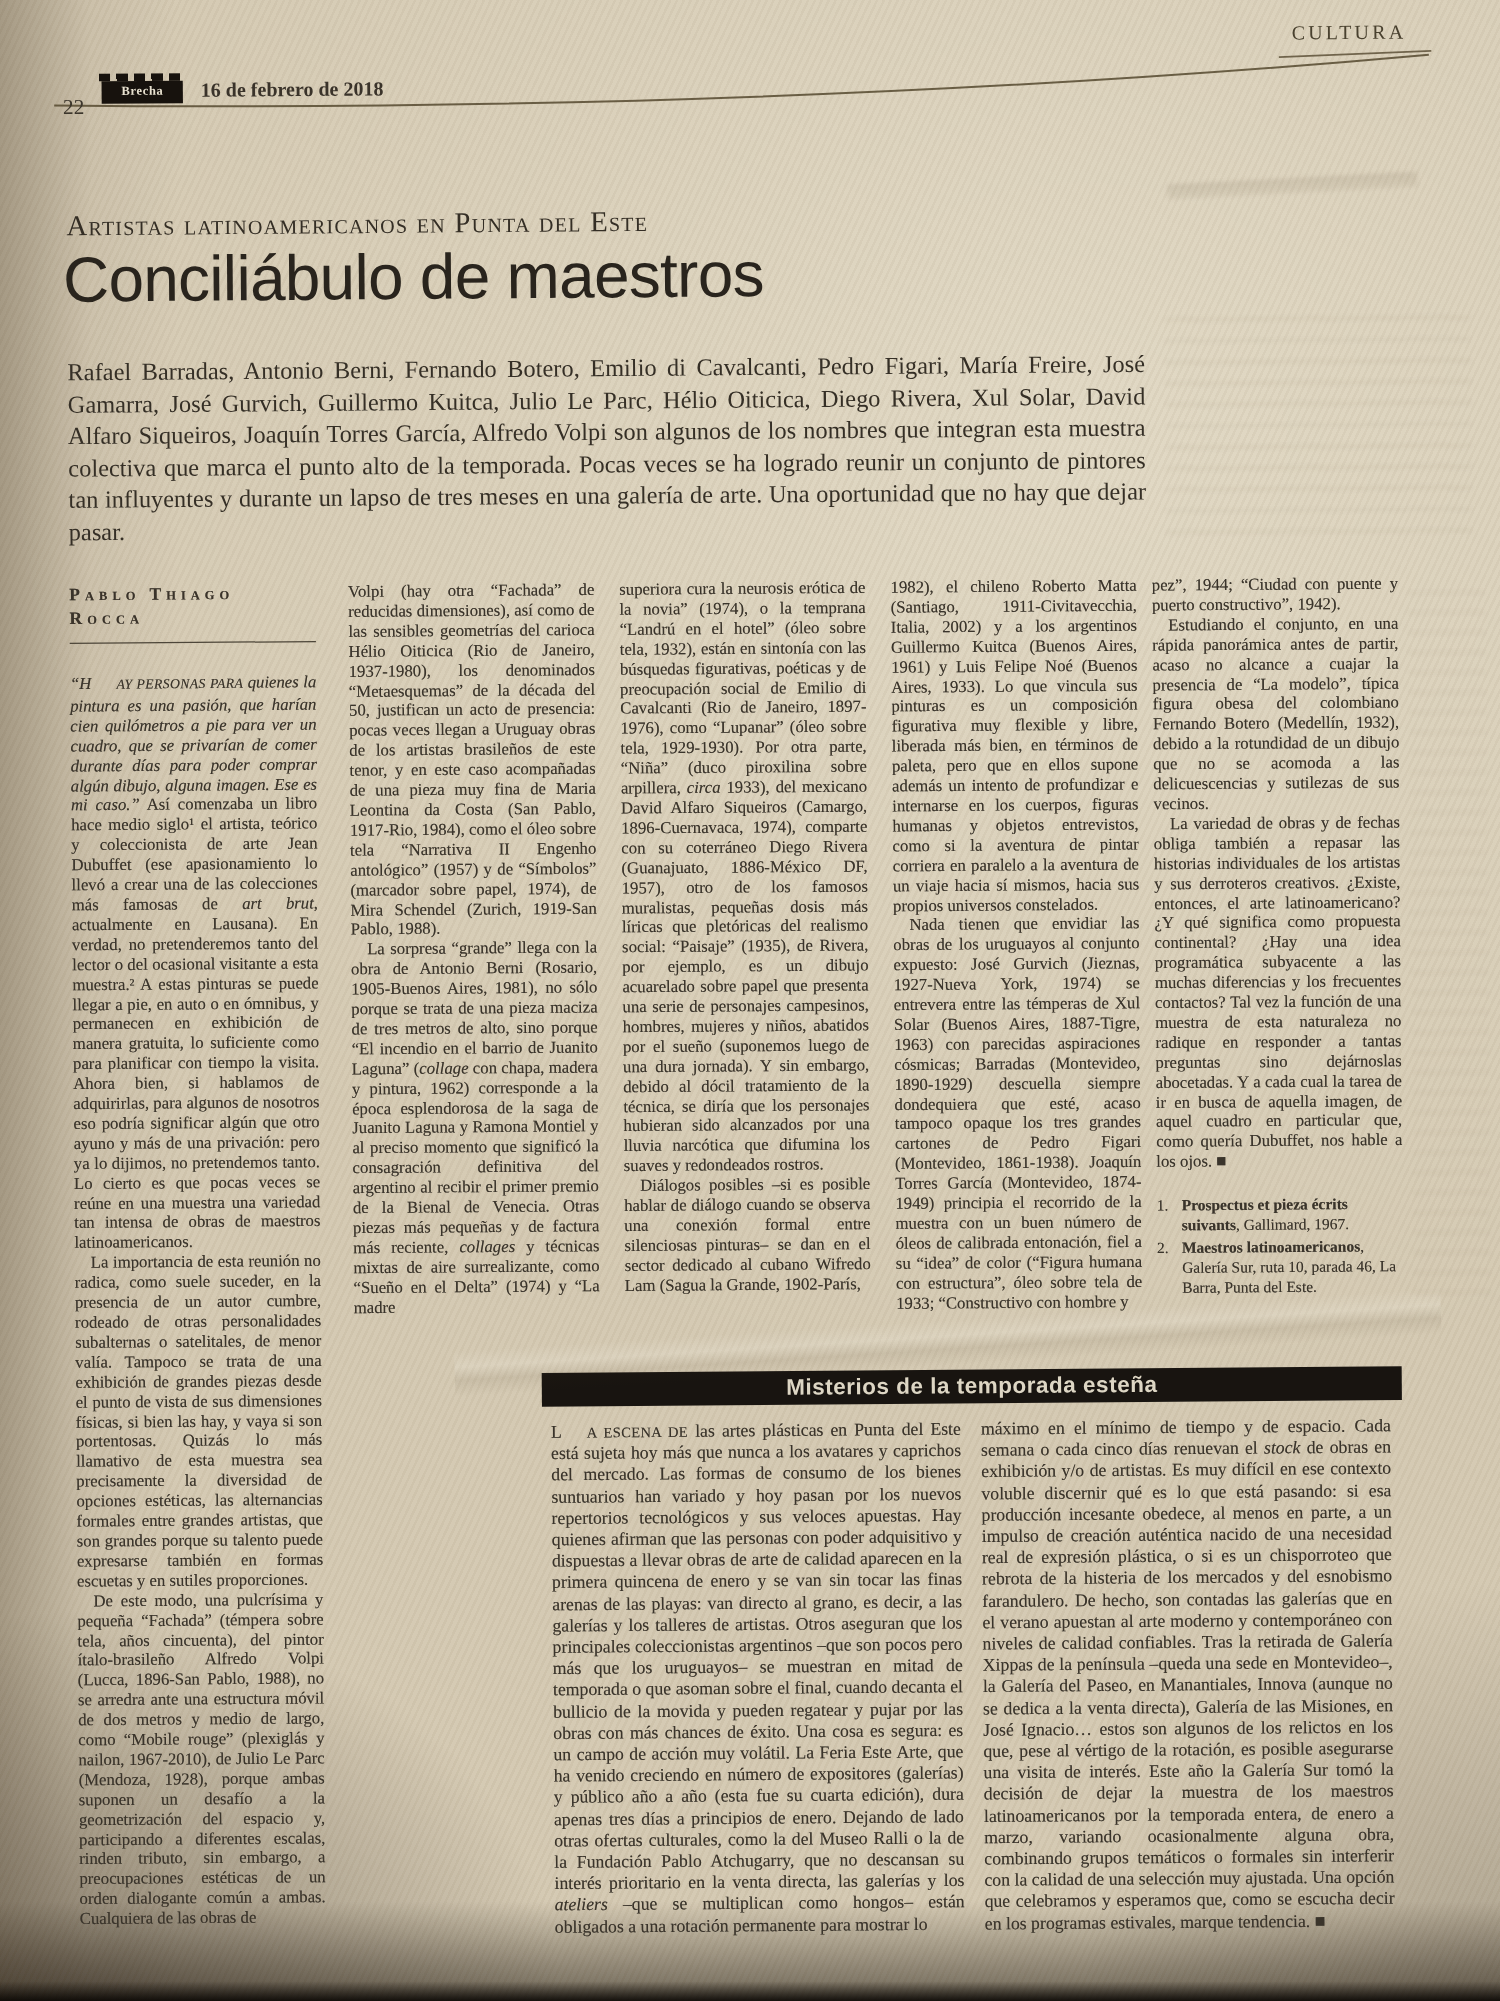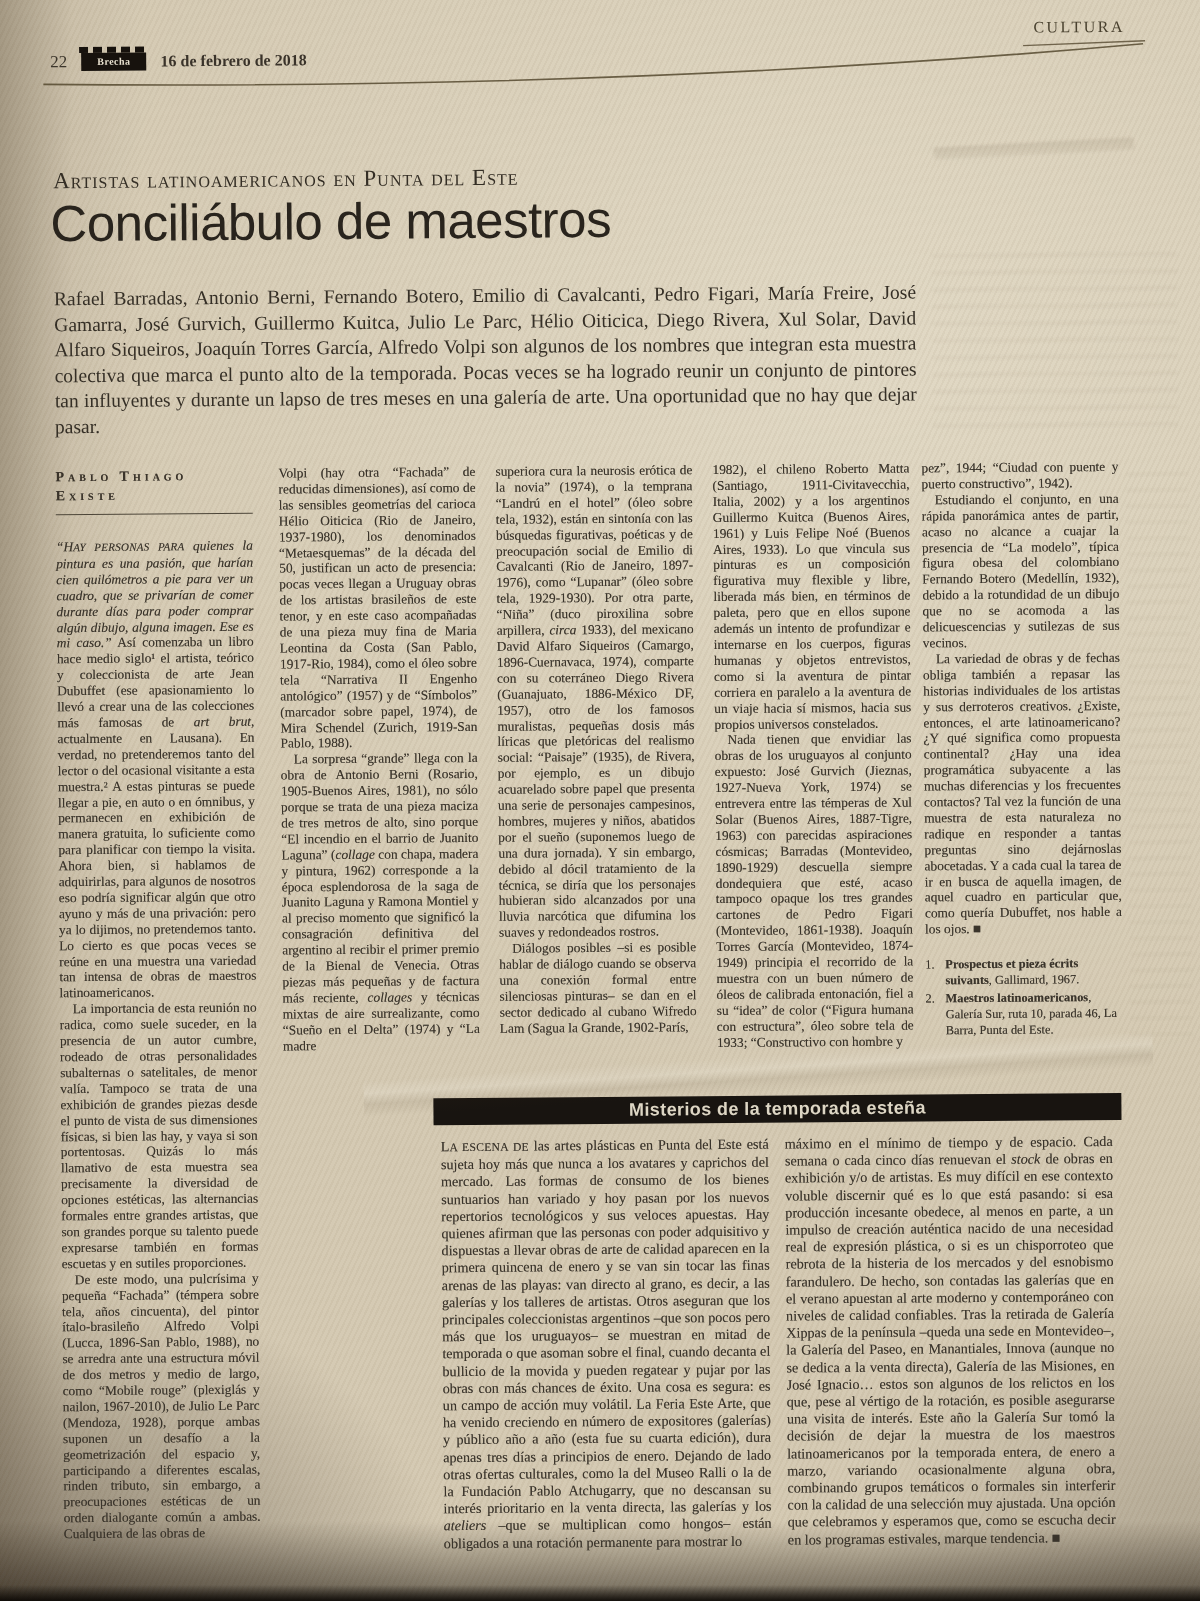--- a/index.html
+++ b/index.html
@@ -13,21 +13,21 @@
       linear-gradient(0deg, rgba(20,14,6,0.55), rgba(20,14,6,0) 5%),
       #d4c9b2;}
   .photo::before{content:"";position:absolute;inset:0;pointer-events:none;
     background:repeating-linear-gradient(115deg, rgba(110,90,60,0.05) 0 2px, rgba(255,255,255,0.02) 2px 5px);}
   .photo::after{content:"";position:absolute;left:0;right:0;bottom:0;height:16px;
     background:linear-gradient(to bottom, rgba(10,7,4,0), rgba(10,7,4,0.9));}
   .sheet{position:absolute;inset:0;transform:rotate(-0.45deg);transform-origin:50% 42%;color:#3a342b;}
 
   
   .folio{position:absolute;left:55px;top:48px;display:flex;align-items:center;gap:14px;}
-  .pageno{font-size:17px;color:#3c362c;}
+  .pageno{font-size:17px;color:#3c362c;margin-top:24px;}
   .masthead{position:relative;background:#17120d;color:#e9e2d0;font-weight:bold;
     font-size:10px;padding:3px 16px 4px;letter-spacing:0.5px;}
   .masthead::before{content:"";position:absolute;left:-2px;right:-2px;top:-6px;height:6px;
     background:repeating-linear-gradient(90deg,#17120d 0 9px, rgba(23,18,13,0) 9px 14px);}
   .dateline{font-size:16px;font-weight:bold;color:#3a332a;}
   .section-label{position:absolute;right:70px;top:22px;font-size:16px;letter-spacing:2.5px;
     color:#49412f;padding-bottom:2px;}
   .header-rule{position:absolute;left:0;top:0;pointer-events:none;}
 
   
@@ -43,21 +43,21 @@
   .col{position:absolute;top:463px;width:197px;font-size:13.4px;line-height:15.9px;
     text-align:justify;color:#3a342b;text-shadow:0 0 0.4px rgba(58,52,43,0.55);}
   .col p{margin:0;text-indent:13px;}
   .col p:first-child{text-indent:0;}
   .c1{left:57px;}  .c2{left:280px;height:633px;overflow:hidden;}
   .c3{left:497px;height:633px;overflow:hidden;}  .c4{left:714px;height:633px;overflow:hidden;}
   .c5{left:923px;height:631px;overflow:hidden;}
   .byline{font-variant:small-caps;font-weight:bold;font-size:14px;letter-spacing:4px;
     line-height:19px;color:#3a332a;padding-bottom:9px;border-bottom:1.6px solid #4d4639;
     margin-bottom:24px;text-align:left;}
-  .sc{font-size:0.82em;letter-spacing:0.3px;}
+  .sc{font-size:0.82em;letter-spacing:0.3px;padding-left:20px;}
 
   .footnotes{margin-top:20px;font-size:12.4px;line-height:15.6px;text-align:left;}
   .fnote{display:flex;margin-bottom:3px;}
   .fnote .num{flex:none;width:20px;}
   .fnote .txt{flex:1;}
 
   
   .box{position:absolute;left:430px;top:1097px;width:688px;}
   .box-bar{height:27px;background:#181410;color:#ddd6c4;display:flex;align-items:center;
     justify-content:center;font-family:"Liberation Sans","DejaVu Sans",sans-serif;
@@ -96,21 +96,21 @@
     </div>
     <div class="section-label">CULTURA</div>
 
     <div class="kicker">Artistas latinoamericanos en Punta del Este</div>
     <h1 class="headline">Conciliábulo de maestros</h1>
     <div class="lede">Rafael Barradas, Antonio Berni, Fernando Botero, Emilio di Cavalcanti, Pedro Figari, María Freire, José Gamarra, José Gurvich, Guillermo Kuitca, Julio Le Parc, Hélio Oiticica, Diego Rivera, Xul Solar, David Alfaro Siqueiros, Joaquín Torres García, Alfredo Volpi son algunos de los nombres que integran esta muestra colectiva que marca el punto alto de la temporada. Pocas veces se ha logrado reunir un conjunto de pintores tan influyentes y durante un lapso de tres meses en una galería de arte. Una oportunidad que no hay que dejar pasar.</div>
 
     <div class="col c1">
       <div class="byline">
         <span>Pablo Thiago</span><br>
-        <span>Existe</span>
+        <span>Rocca</span>
       </div>
       <div>
           <p><i>“H<span class="sc">AY PERSONAS PARA</span> quienes la pintura es una pasión, que harían cien quilómetros a pie para ver un cuadro, que se privarían de comer durante días para poder comprar algún dibujo, alguna imagen. Ese es mi caso.”</i> Así comenzaba un libro hace medio siglo¹ el artista, teórico y coleccionista de arte Jean Dubuffet (ese apasionamiento lo llevó a crear una de las colecciones más famosas de <i>art brut</i>, actualmente en Lausana). En verdad, no pretenderemos tanto del lector o del ocasional visitante a esta muestra.² A estas pinturas se puede llegar a pie, en auto o en ómnibus, y permanecen en exhibición de manera gratuita, lo suficiente como para planificar con tiempo la visita. Ahora bien, si hablamos de adquirirlas, para algunos de nosotros eso podría significar algún que otro ayuno y más de una privación: pero ya lo dijimos, no pretendemos tanto. Lo cierto es que pocas veces se reúne en una muestra una variedad tan intensa de obras de maestros latinoamericanos.</p>
           <p>La importancia de esta reunión no radica, como suele suceder, en la presencia de un autor cumbre, rodeado de otras personalidades subalternas o satelitales, de menor valía. Tampoco se trata de una exhibición de grandes piezas desde el punto de vista de sus dimensiones físicas, si bien las hay, y vaya si son portentosas. Quizás lo más llamativo de esta muestra sea precisamente la diversidad de opciones estéticas, las alternancias formales entre grandes artistas, que son grandes porque su talento puede expresarse también en formas escuetas y en sutiles proporciones.</p>
           <p>De este modo, una pulcrísima y pequeña “Fachada” (témpera sobre tela, años cincuenta), del pintor ítalo-brasileño Alfredo Volpi (Lucca, 1896-San Pablo, 1988), no se arredra ante una estructura móvil de dos metros y medio de largo, como “Mobile rouge” (plexiglás y nailon, 1967-2010), de Julio Le Parc (Mendoza, 1928), porque ambas suponen un desafío a la geometrización del espacio y, participando a diferentes escalas, rinden tributo, sin embargo, a preocupaciones estéticas de un orden dialogante común a ambas. Cualquiera de las obras de</p>
         </div>
     </div>
 
     <div class="col c2">
         <p>Volpi (hay otra “Fachada” de reducidas dimensiones), así como de las sensibles geometrías del carioca Hélio Oiticica (Rio de Janeiro, 1937-1980), los denominados “Metaesquemas” de la década del 50, justifican un acto de presencia: pocas veces llegan a Uruguay obras de los artistas brasileños de este tenor, y en este caso acompañadas de una pieza muy fina de Maria Leontina da Costa (San Pablo, 1917-Rio, 1984), como el óleo sobre tela “Narrativa II Engenho antológico” (1957) y de “Símbolos” (marcador sobre papel, 1974), de Mira Schendel (Zurich, 1919-San Pablo, 1988).</p>

